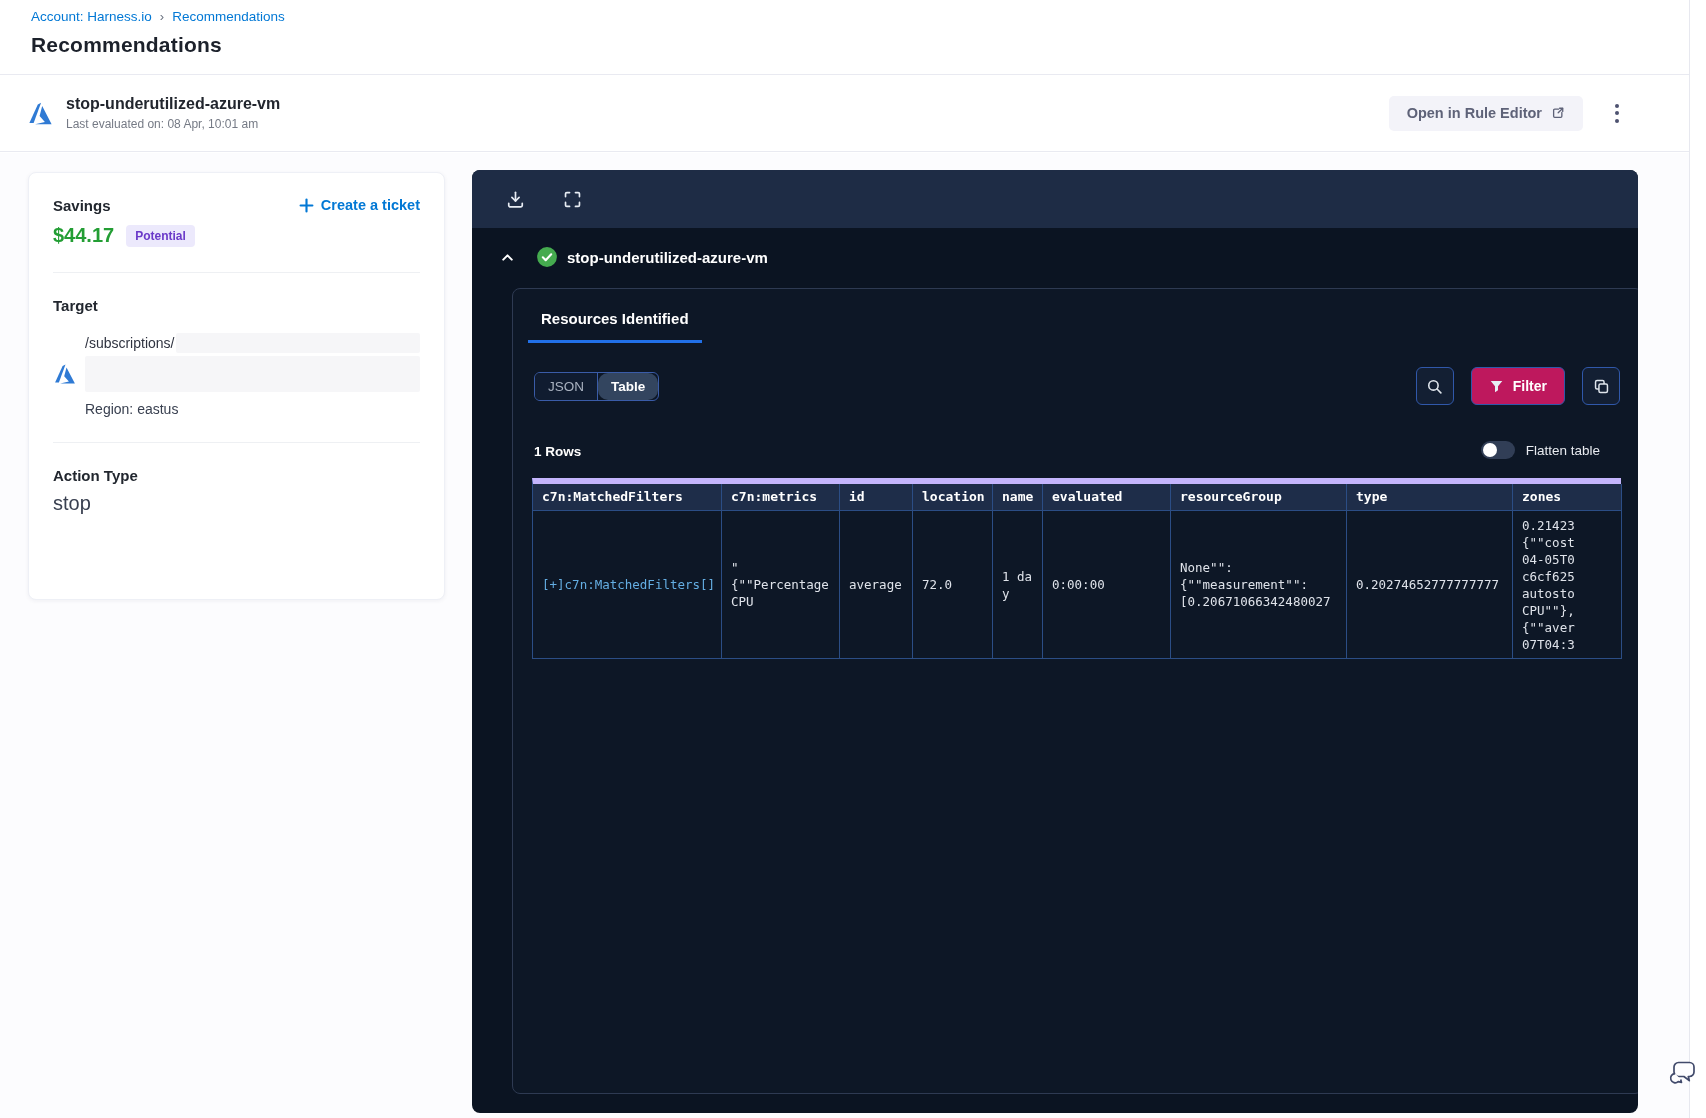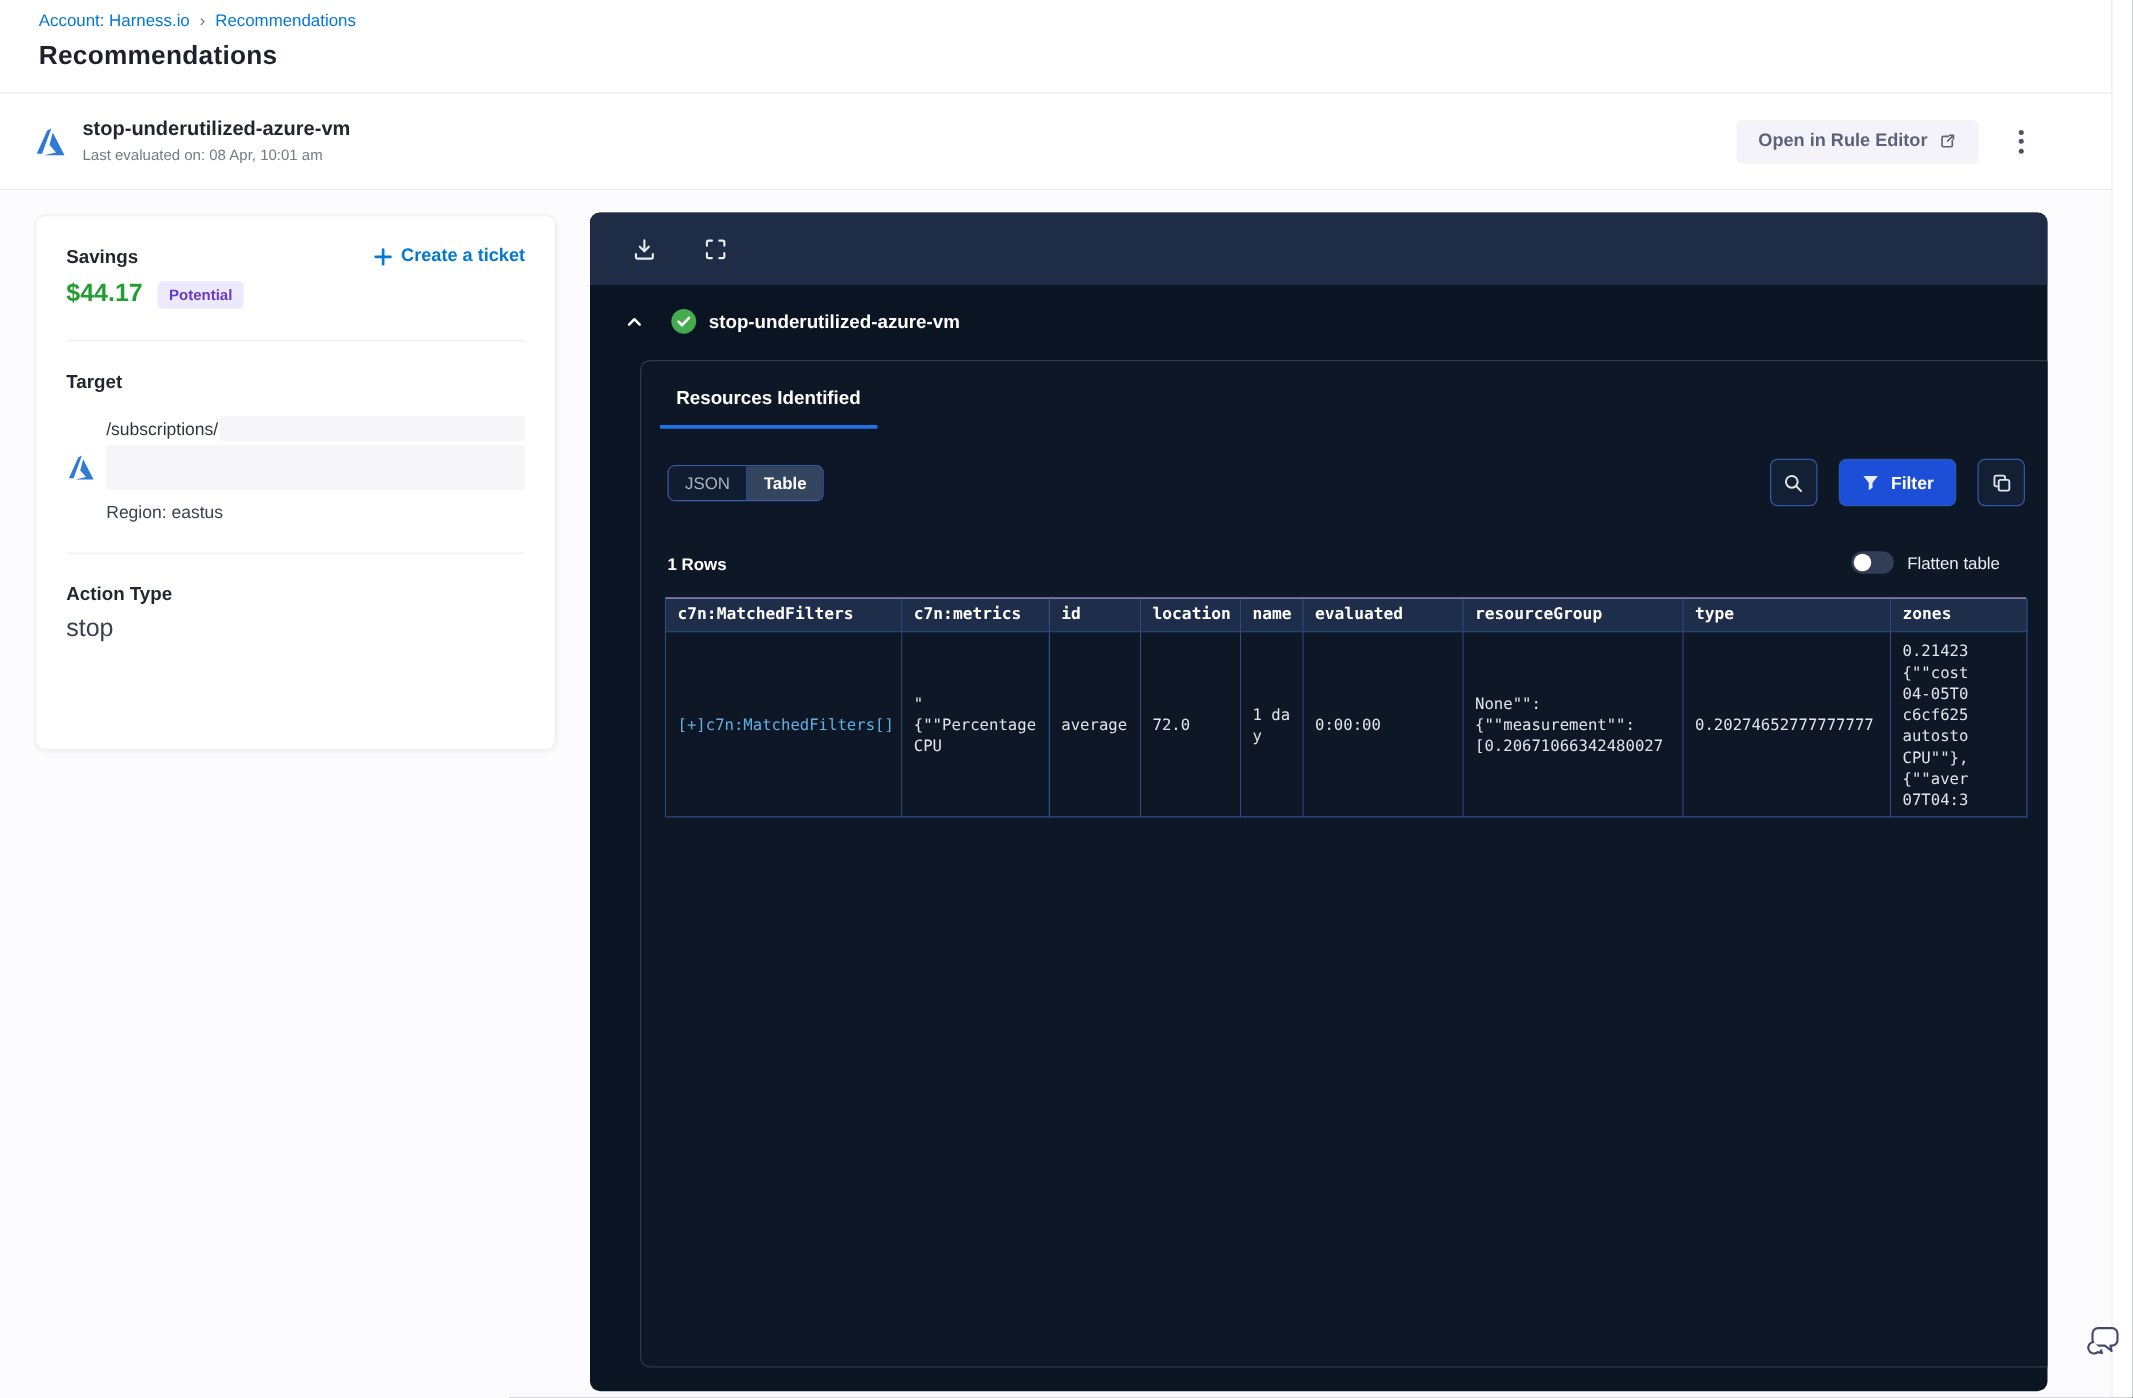--- a/index.html
+++ b/index.html
@@ -66,38 +66,38 @@
 
   .inner-box { position:absolute; left:40px; top:118px; width:1131px; height:806px;
     border:1px solid #2e3a52; border-radius:8px; background:#0d1726; }
   .tab { display:inline-block; margin:21px 0 0 15px; padding:0 13px 13px; color:#fff; font-size:15px;
     font-weight:bold; border-bottom:3px solid #2170e8; cursor:pointer; }
 
   .controls-row { display:flex; justify-content:space-between; align-items:center; margin-top:24px; padding:0 22px 0 21px; }
   .seg { display:flex; border:1px solid #3a5ca8; border-radius:6px; overflow:hidden; }
   .seg-item { padding:6px 13px; font-size:13.5px; cursor:pointer; }
   .seg-json { color:#a9b2c0; background:#101c30; border-right:1px solid #3a5ca8; }
-  .seg-table { color:#fff; background:#33455f; font-weight:bold; }
+  .seg-table { color:#fff; background:#33455f; font-weight:bold;border-radius:10px; }
   .ctl-right { display:flex; align-items:center; gap:17px; }
   .icon-btn { width:38px; height:38px; border-radius:6px; border:1px solid #3058aa; background:#131f33;
     display:flex; align-items:center; justify-content:center; cursor:pointer; }
-  .filter-btn { height:38px; border-radius:6px; border:1px solid #3058aa; background:#1d4ed8; display:flex;
+  .filter-btn { height:38px; border-radius:6px; border:1px solid #3058aa; background:#be185d; display:flex;
     align-items:center; gap:9px; padding:0 17px; color:#fff; font-family:inherit; font-size:14px; font-weight:bold; cursor:pointer; }
 
   .rows-row { display:flex; justify-content:space-between; align-items:flex-end; margin-top:36px; padding:0 42px 0 21px; }
   .rows-count { color:#fff; font-size:13.5px; font-weight:bold; }
   .flatten { display:flex; align-items:center; gap:11px; }
   .toggle { width:34px; height:18px; border-radius:9px; background:#313e56; position:relative; cursor:pointer; }
   .toggle .knob { position:absolute; left:2px; top:2px; width:14px; height:14px; border-radius:50%; background:#fff; }
   .flatten-label { color:#e8ebf0; font-size:13.5px; }
 
   
   .tbl { margin:19px 0 0 19px; width:1089px; display:grid;
     grid-template-columns:189px 118px 73px 80px 50px 128px 176px 166px 109px;
-    font-family:"DejaVu Sans Mono", monospace; border-top:1px solid #c4b5fd; border-left:1px solid #2b4d85; }
+    font-family:"DejaVu Sans Mono", monospace; border-top:6px solid #c4b5fd; border-left:1px solid #2b4d85; }
   .th { background:#1e2d49; color:#fff; font-size:13px; font-weight:bold; padding:5px 9px; height:27px;
     border-right:1px solid #2b4d85; border-bottom:1px solid #2b4d85; overflow:hidden; white-space:nowrap; }
   .td { background:#0d1726; color:#dfe3ea; font-size:12.5px; line-height:17px; height:148px; padding:6px 9px;
     border-right:1px solid #2b4d85; border-bottom:1px solid #2b4d85; display:flex; align-items:center;
     overflow:hidden; white-space:pre-wrap; word-break:break-all; }
   .td.link { color:#64aee3; cursor:pointer; white-space:nowrap; }
 
   .chat-fab { position:absolute; left:1666px; top:1056px; cursor:pointer; }
 </style>
 </head>

